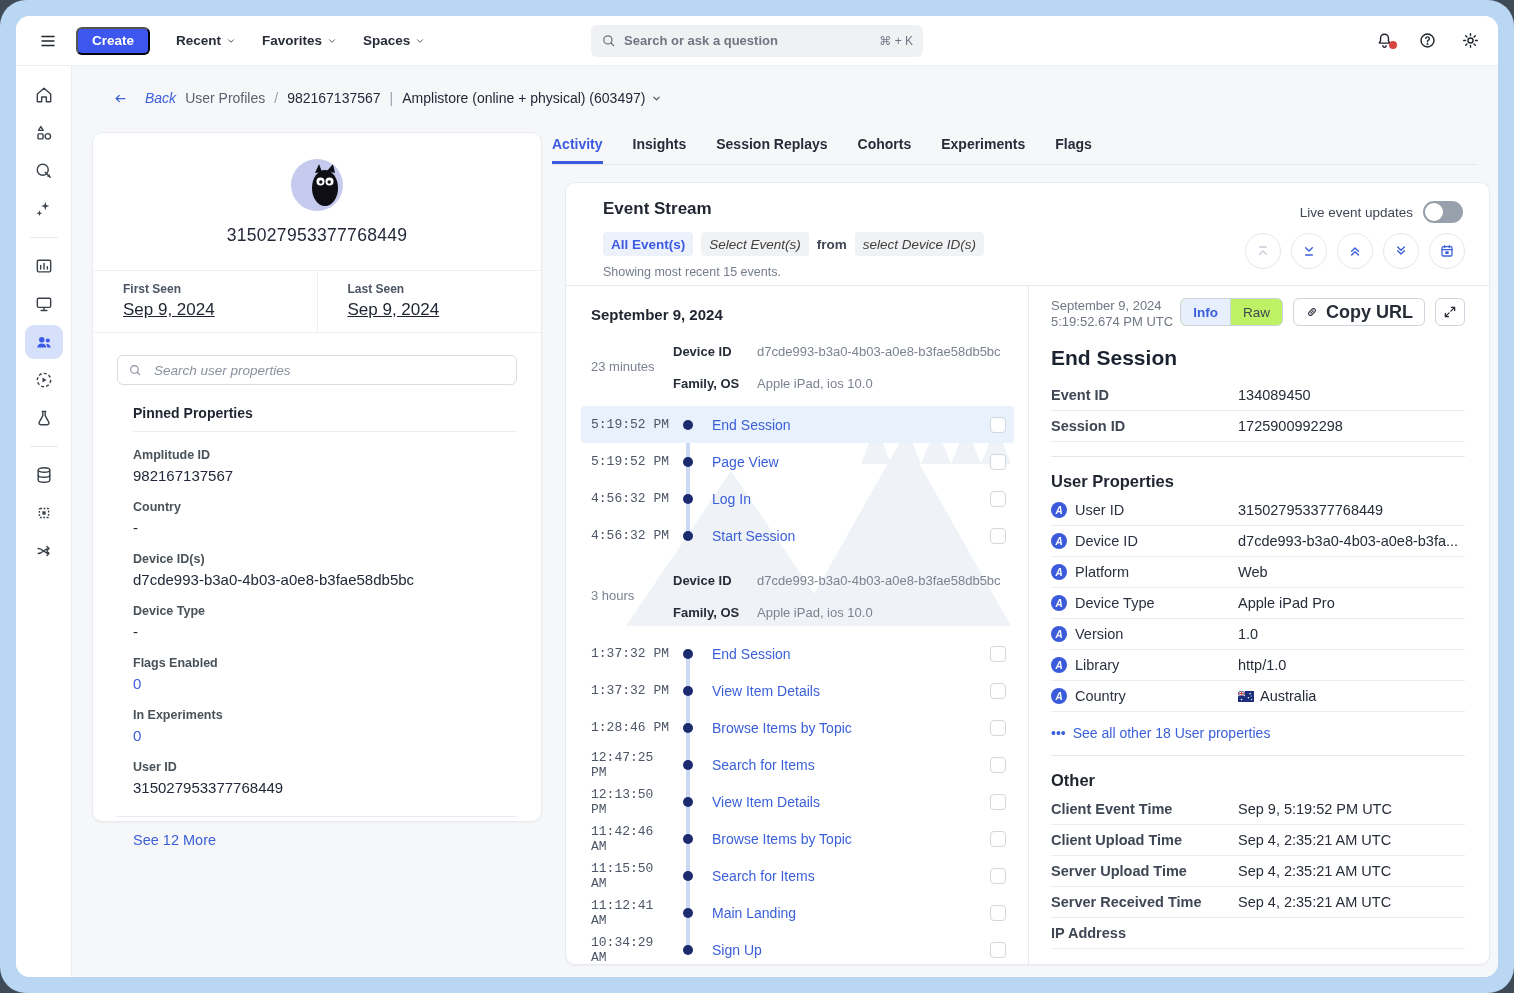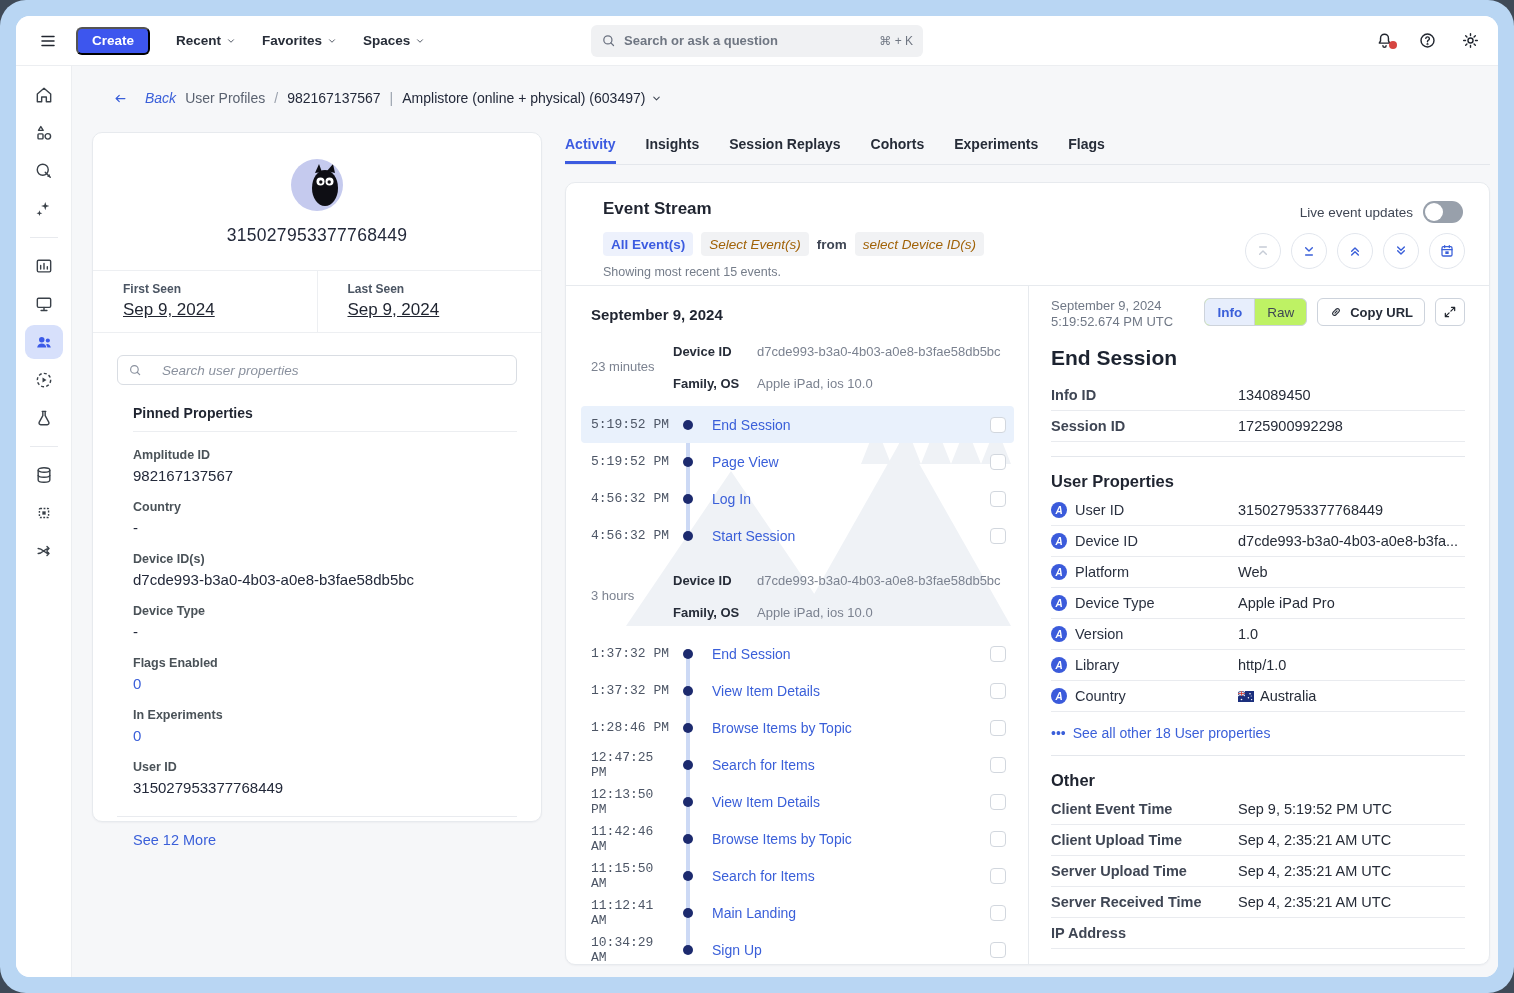--- a/index.html
+++ b/index.html
@@ -40,45 +40,45 @@
 
   
   .profile-card { position:absolute; left:20px; top:66px; width:450px; height:690px; background:#fff; border:1px solid #e7eaee; border-radius:10px; box-shadow:0 1px 2px rgba(16,24,40,.04); }
   .avatar { width:52px; height:52px; margin:26px auto 0; }
   .profile-id { text-align:center; margin-top:14px; font-size:17.5px; color:#23293a; letter-spacing:.3px; }
   .seen-row { display:flex; margin-top:24px; border-top:1px solid #edeff2; border-bottom:1px solid #edeff2; }
   .seen-cell { flex:1; padding:11px 0 12px 30px; }
   .seen-cell + .seen-cell { border-left:1px solid #edeff2; }
   .mini-label { font-size:12px; font-weight:700; color:#4b5563; }
   .seen-val { font-size:17px; color:#1f2430; margin-top:4px;text-decoration:underline; }
-  .user-search { margin:22px 24px 0; height:30px; border:1px solid #d9dde3; border-radius:6px; display:flex; align-items:center; gap:20px; padding:0 10px; color:#8a919e; background:#fff; }
+  .user-search { margin:22px 24px 0; height:30px; border:1px solid #d9dde3; border-radius:6px; display:flex; align-items:center; gap:12px; padding:0 10px; color:#8a919e; background:#fff; }
   .user-search input { border:0; outline:0; flex:1; font-size:13.5px; font-style:italic; color:#4b5563; background:transparent; font-family:inherit; }
   .user-search input::placeholder { color:#8a919e; }
   .pinned-wrap { margin:20px 24px 0; padding-left:16px; }
   .pinned-title { font-size:14px; font-weight:700; color:#1f2430; padding-bottom:10px; border-bottom:1px solid #eceef1; }
   .prop-item { margin-top:16px; }
   .prop-label { font-size:12.5px; font-weight:700; color:#4a5258; }
   .prop-value { font-size:15px; color:#23293a; margin-top:5px; word-break:break-all; }
   .prop-value.link { color:#3a5fd9; cursor:pointer; }
   .see-more-wrap { margin:20px 24px 0; padding:14px 0 0 16px; border-top:1px solid #e9ebef; }
   .see-more { color:#3a5fd9; font-size:14.5px; cursor:pointer; }
 
   
-  .tabs { position:absolute; left:493px; top:70px; width:925px; display:flex; gap:30px; border-bottom:1px solid #e4e7ec; }
+  .tabs { position:absolute; left:480px; top:70px; width:925px; display:flex; gap:30px; border-bottom:1px solid #e4e7ec; }
   .tab { font-size:14px; font-weight:600; color:#262c38; padding-bottom:9px; border-bottom:3px solid transparent; cursor:pointer; }
   .tab.active { color:#3c5be0; border-bottom-color:#3c5be0; }
 
   
   .event-card { position:absolute; left:493px; top:116px; width:925px; height:783px; background:#fff; border:1px solid #e7eaee; border-radius:10px; box-shadow:0 1px 2px rgba(16,24,40,.04); overflow:hidden; }
   .es-header { position:relative; height:103px; border-bottom:1px solid #e7eaee; padding:16px 24px 0 37px; }
   .es-title { font-size:17px; font-weight:700; color:#1f2430; }
   .chips-row { display:flex; align-items:center; gap:8px; margin-top:13px; }
   .chip { height:24px; display:flex; align-items:center; padding:0 8px; border-radius:4px; font-size:13.5px; cursor:pointer; }
   .chip.blue { background:#edf1fc; color:#3c5be0; font-weight:700; }
-  .chip.ghost { background:#f1f2f4; color:#a16207; font-style:italic; }
+  .chip.ghost { background:#f1f2f4; color:#404040; font-style:italic; }
   .chips-row .from { font-size:13.5px; color:#3f4654; font-weight:600; }
   .showing { margin-top:9px; font-size:12.5px; color:#757d8a; }
   .live-wrap { position:absolute; right:26px; top:18px; display:flex; align-items:center; gap:10px; }
   .live-label { font-size:13.5px; color:#3f4654; }
   .toggle { width:40px; height:22px; border-radius:11px; background:#98a0ab; position:relative; cursor:pointer; }
   .toggle::after { content:''; position:absolute; left:2px; top:2px; width:18px; height:18px; border-radius:50%; background:#fff; }
   .circle-btns { position:absolute; right:24px; top:50px; display:flex; gap:10px; }
   .cbtn { width:36px; height:36px; border-radius:50%; border:1px solid #e2e6ed; background:#fff; display:grid; place-items:center; color:#3a5fd9; cursor:pointer; }
   .cbtn.disabled { color:#c6ccd6; cursor:default; }
 
@@ -105,21 +105,21 @@
   .ev-check { margin-left:auto; width:16px; height:16px; border:1.5px solid #d2d7de; border-radius:4px; background:#fff; cursor:pointer; }
 
   
   .detail-panel { flex:1; border-left:1px solid #e7eaee; padding:12px 24px 0 22px; overflow:hidden; }
   .panel-top { display:flex; justify-content:space-between; align-items:flex-start; }
   .ts { font-size:13px; color:#707886; line-height:16px; }
   .actions { display:flex; gap:10px; align-items:center; }
   .segmented { display:flex; border:1px solid #cdd3dc; border-radius:6px; overflow:hidden; height:28px; background:#bef264; }
   .seg { padding:0 12px; font-size:13.5px; display:flex; align-items:center; cursor:pointer; color:#3f4654; }
   .seg.active { background:#e7eefc; color:#3a5fd9; font-weight:700; border-right:1px solid #cdd3dc; }
-  .btn { height:28px; border:1px solid #cdd3dc; border-radius:6px; background:#fff; display:flex; align-items:center; gap:7px; padding:0 11px; font-size:13px; color:#262c38; font-weight:600; cursor:pointer; }
+  .btn { height:28px; border:1px solid #cdd3dc; border-radius:6px; background:#fff; display:flex; align-items:center; gap:7px; padding:0 11px; font-size:18px; color:#262c38; font-weight:600; cursor:pointer; }
   .iconbtn { width:30px; padding:0; justify-content:center; color:#21262f; }
   .panel-title { font-size:21px; font-weight:700; color:#1c2330; margin-top:16px; }
   .p-row { display:flex; align-items:center; min-height:31px; border-bottom:1px solid #e9ebef; }
   .p-label { width:187px; flex:none; font-size:14.5px; font-weight:700; color:#3f4654; display:flex; align-items:center; gap:8px; }
   .p-label.normal { font-weight:400; color:#2a3140; }
   .p-value { font-size:14.5px; color:#262c38; white-space:nowrap; display:flex; align-items:center; gap:6px; }
   .meta-rows { margin-top:10px; }
   .panel-sep { height:1px; background:#e4e7ec; margin-top:14px; }
   .section-title { font-size:16.5px; font-weight:700; color:#1f2430; margin:15px 0 4px; }
   .prop-badge { width:16px; height:16px; border-radius:50%; background:#3b5bdb; color:#fff; font-size:10px; font-weight:700; display:grid; place-items:center; flex:none; font-style:italic; }
@@ -605,21 +605,21 @@
                     </svg>
                   </button>
             </div>
           </div>
 
           <div class="panel-title">End Session</div>
 
           <div class="meta-rows">
 
           <div class="p-row">
-                <span class="p-label">Info ID</span>
+                <span class="p-label">Event ID</span>
                 <span class="p-value">134089450</span>
               </div>
                 <div class="p-row">
                 <span class="p-label">Session ID</span>
                 <span class="p-value">1725900992298</span>
               </div>
               </div>
 
           <div class="panel-sep"></div>
           <div class="section-title">User Properties</div>

